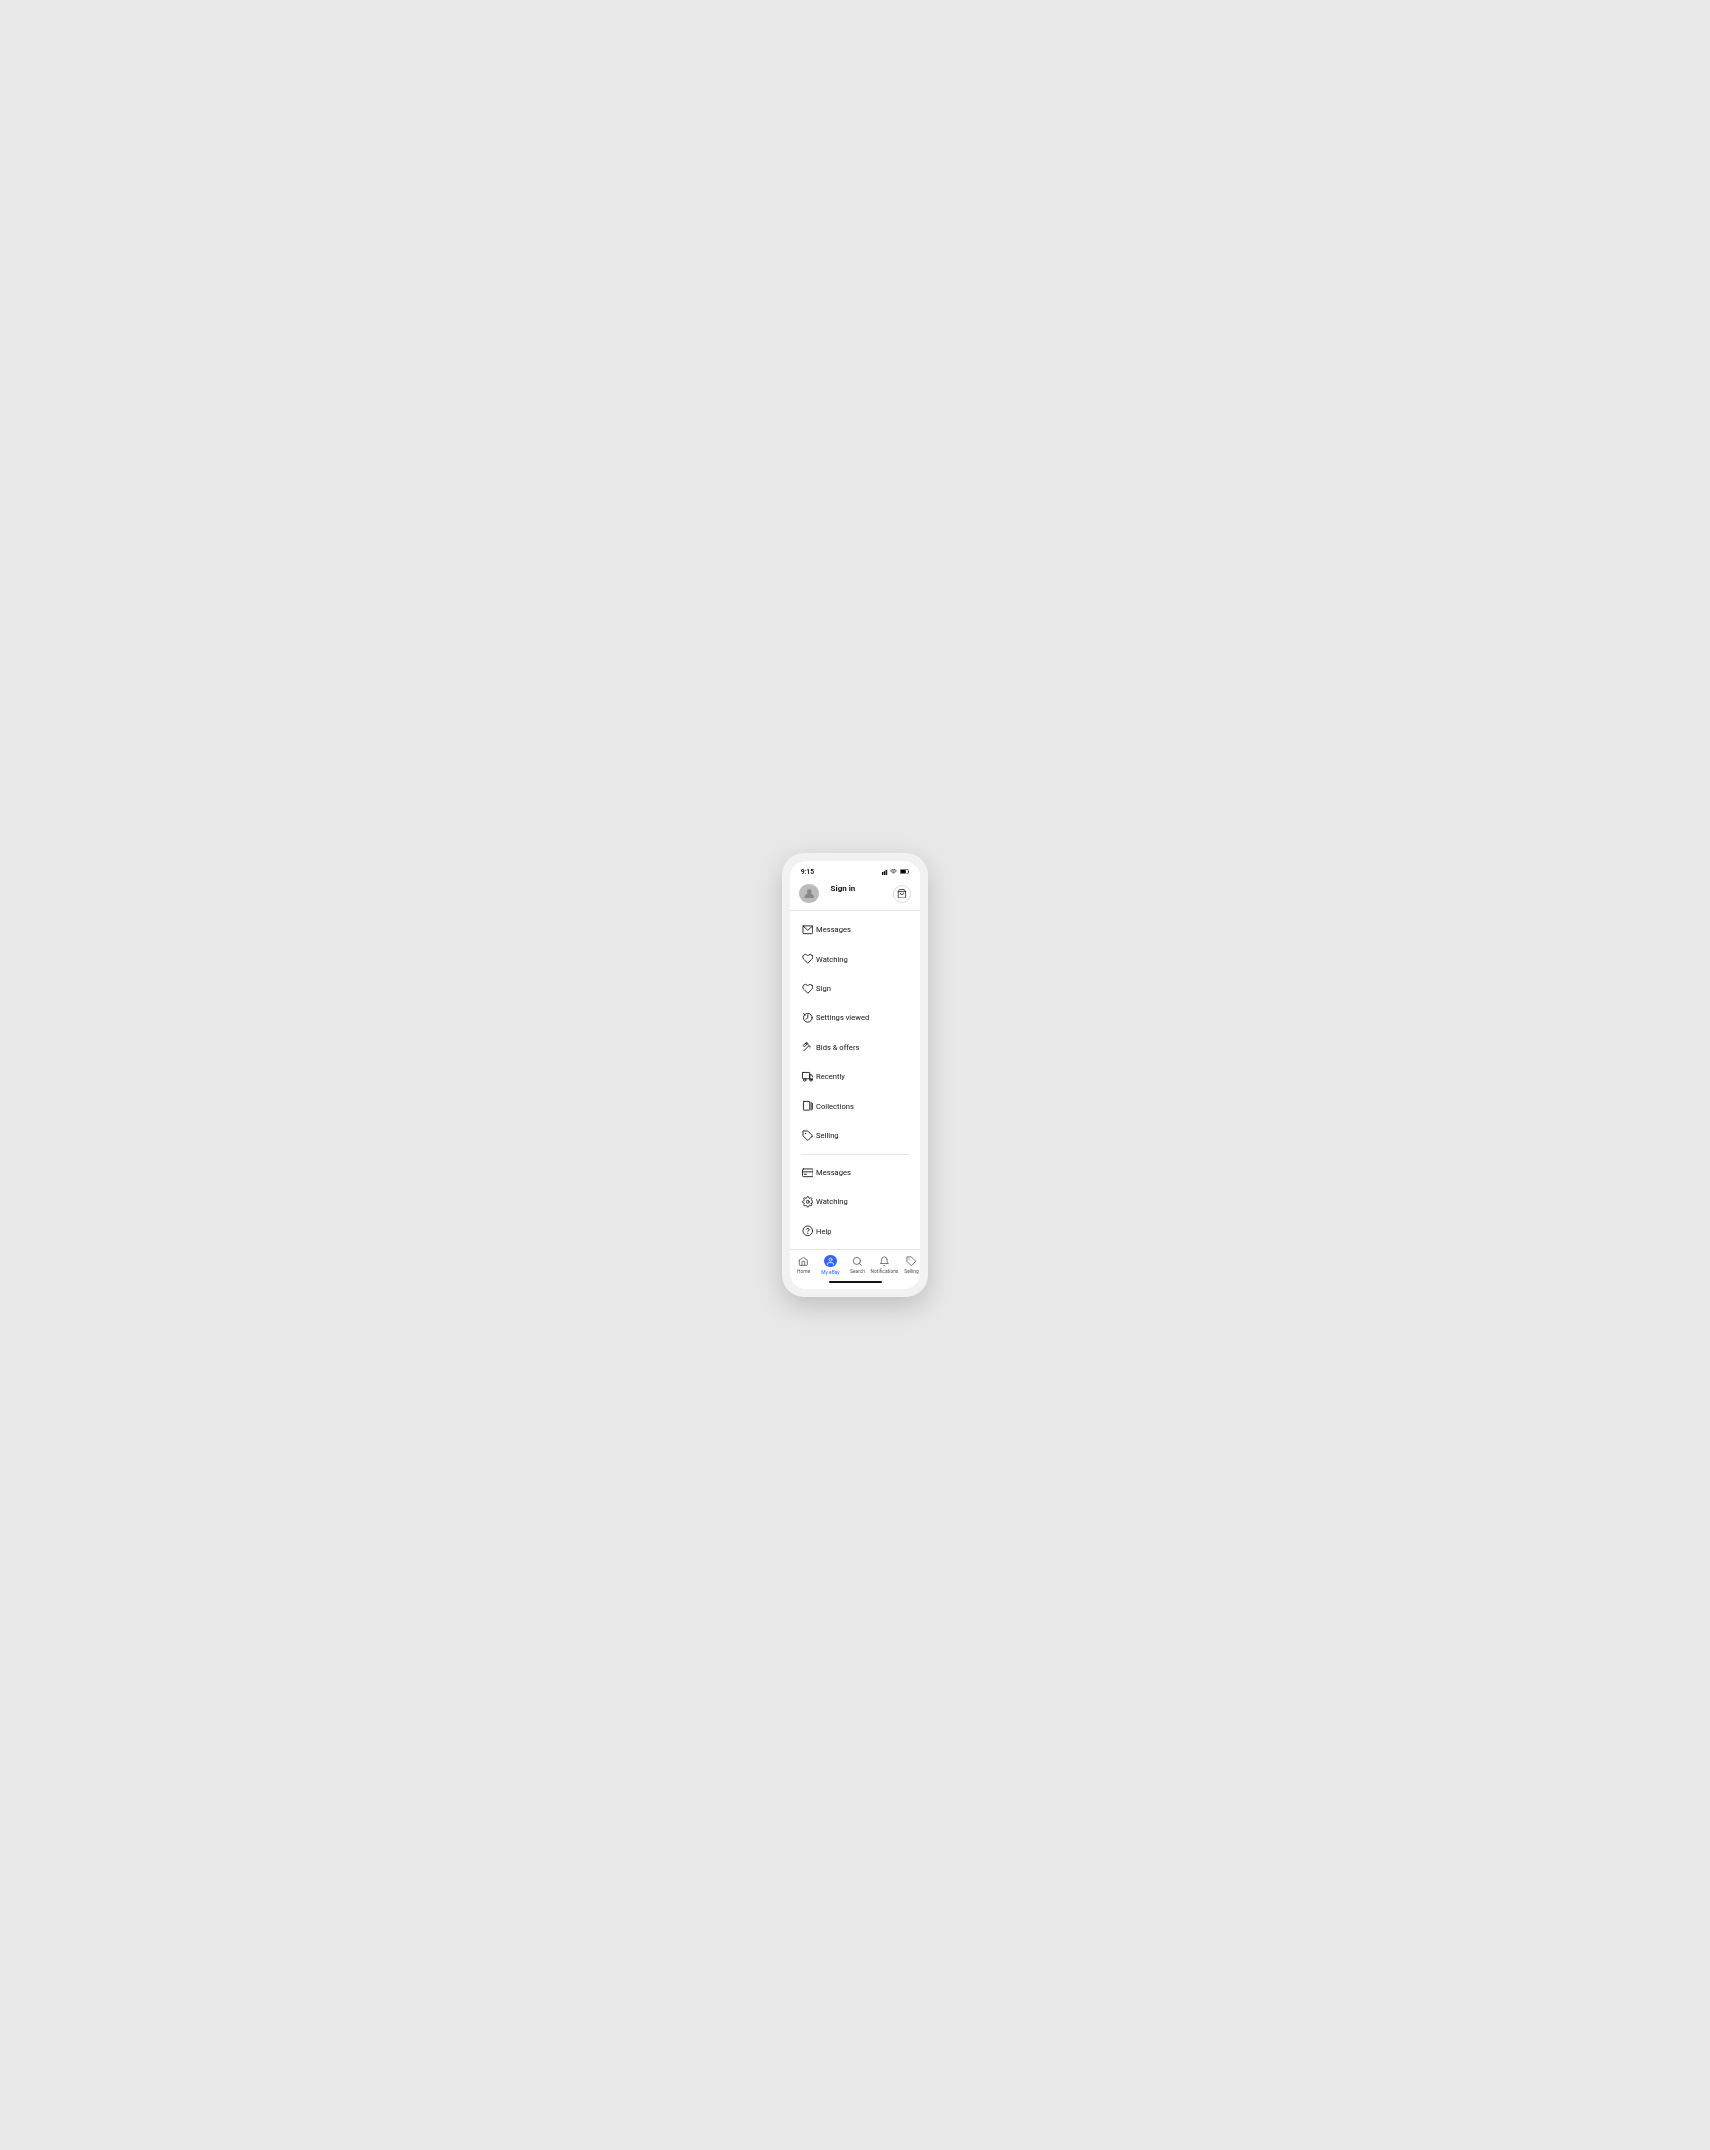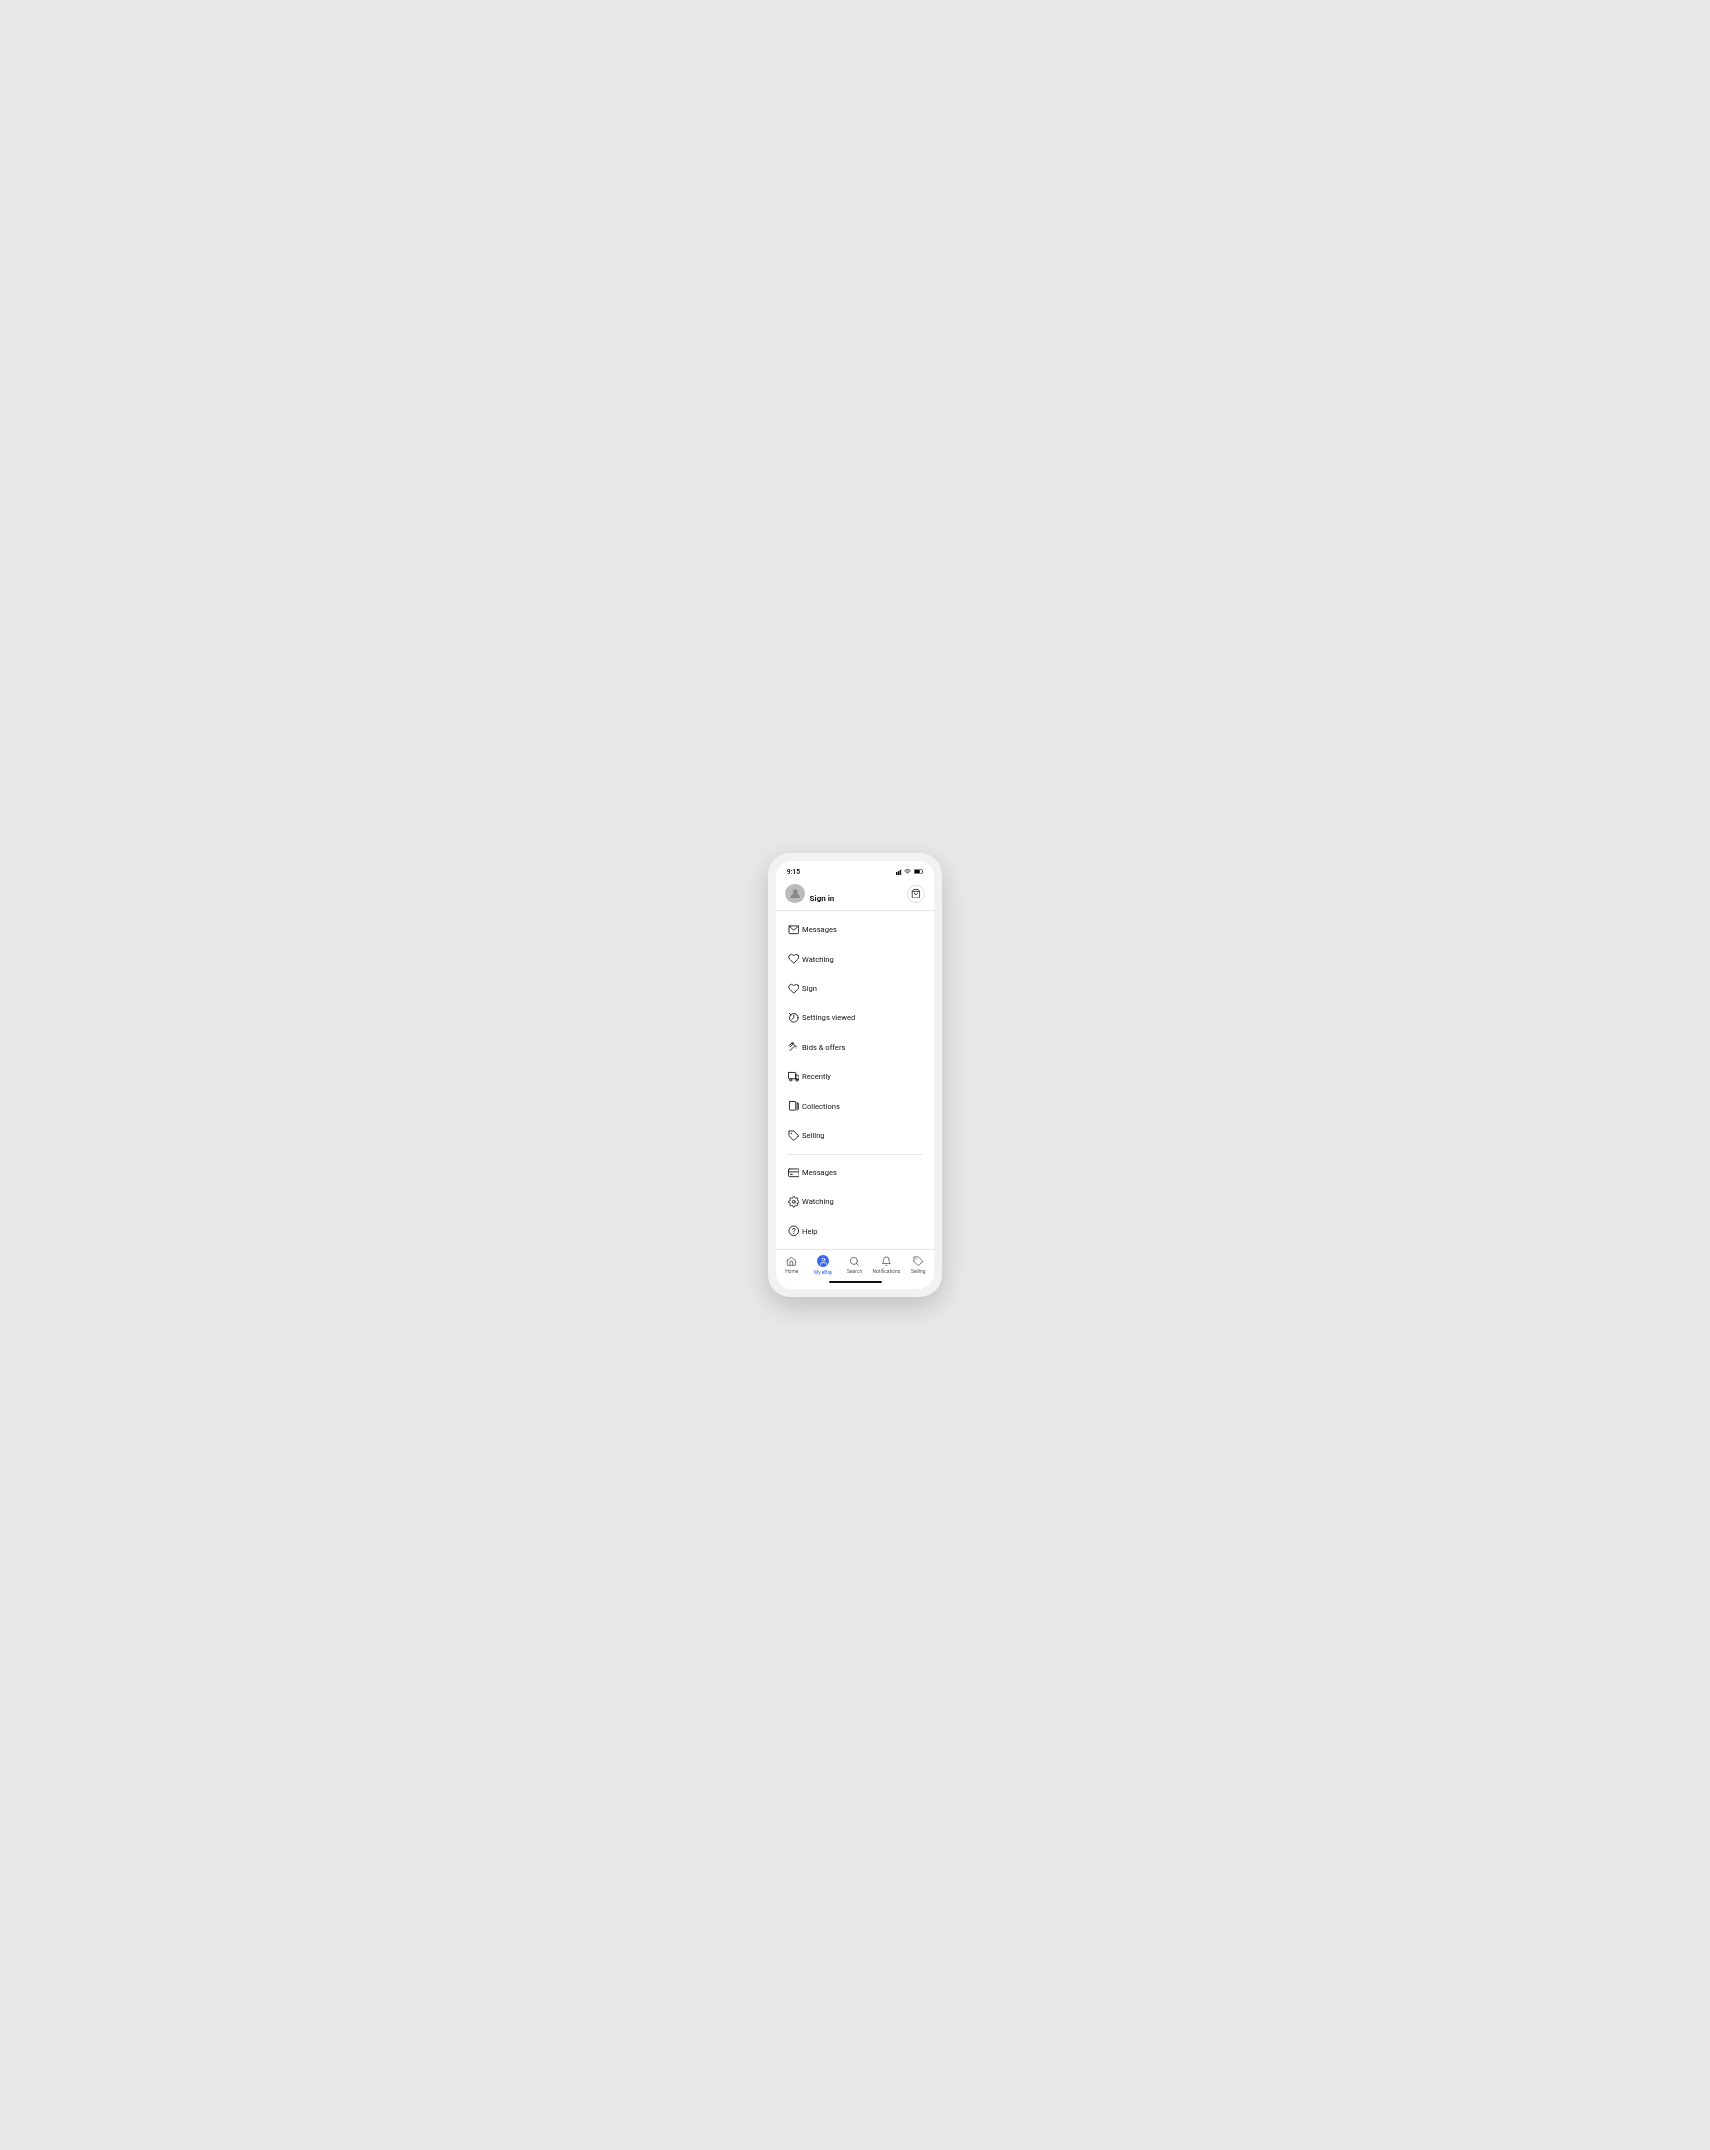--- a/index.html
+++ b/index.html
@@ -5,21 +5,21 @@
     * { box-sizing: border-box; margin: 0; padding: 0; }
     body {
       background: #e8e8e8;
       display: flex;
       justify-content: center;
       align-items: center;
       min-height: 100vh;
       font-family: -apple-system, BlinkMacSystemFont, 'Segoe UI', Roboto, sans-serif;
     }
     .phone-frame {
-      width: 174px;
+      width: 146px;
       background: #f2f2f2;
       border-radius: 22px;
       padding: 8px;
       box-shadow: 0 9px 27px rgba(0,0,0,0.18);
       position: relative;
     }
     .phone-screen {
       background: #f7f7f7;
       border-radius: 16px;
       overflow: hidden;
@@ -50,22 +50,22 @@
     .app-header {
       background: #fff;
       padding: 4.5px 9px 7.1px;
       display: flex;
       align-items: center;
       justify-content: space-between;
       border-bottom: 0.4px solid #e5e5e5;
     }
     .header-left {
       display: flex;
-      align-items: flex-end;
-      gap: 5px;
+      align-items: flex-start;
+      gap: 12px;
     }
     .avatar-circle {
       width: 19.6px;
       height: 19.6px;
       border-radius: 50%;
       background: #bbb;
       display: flex;
       align-items: center;
       justify-content: center;
     }

